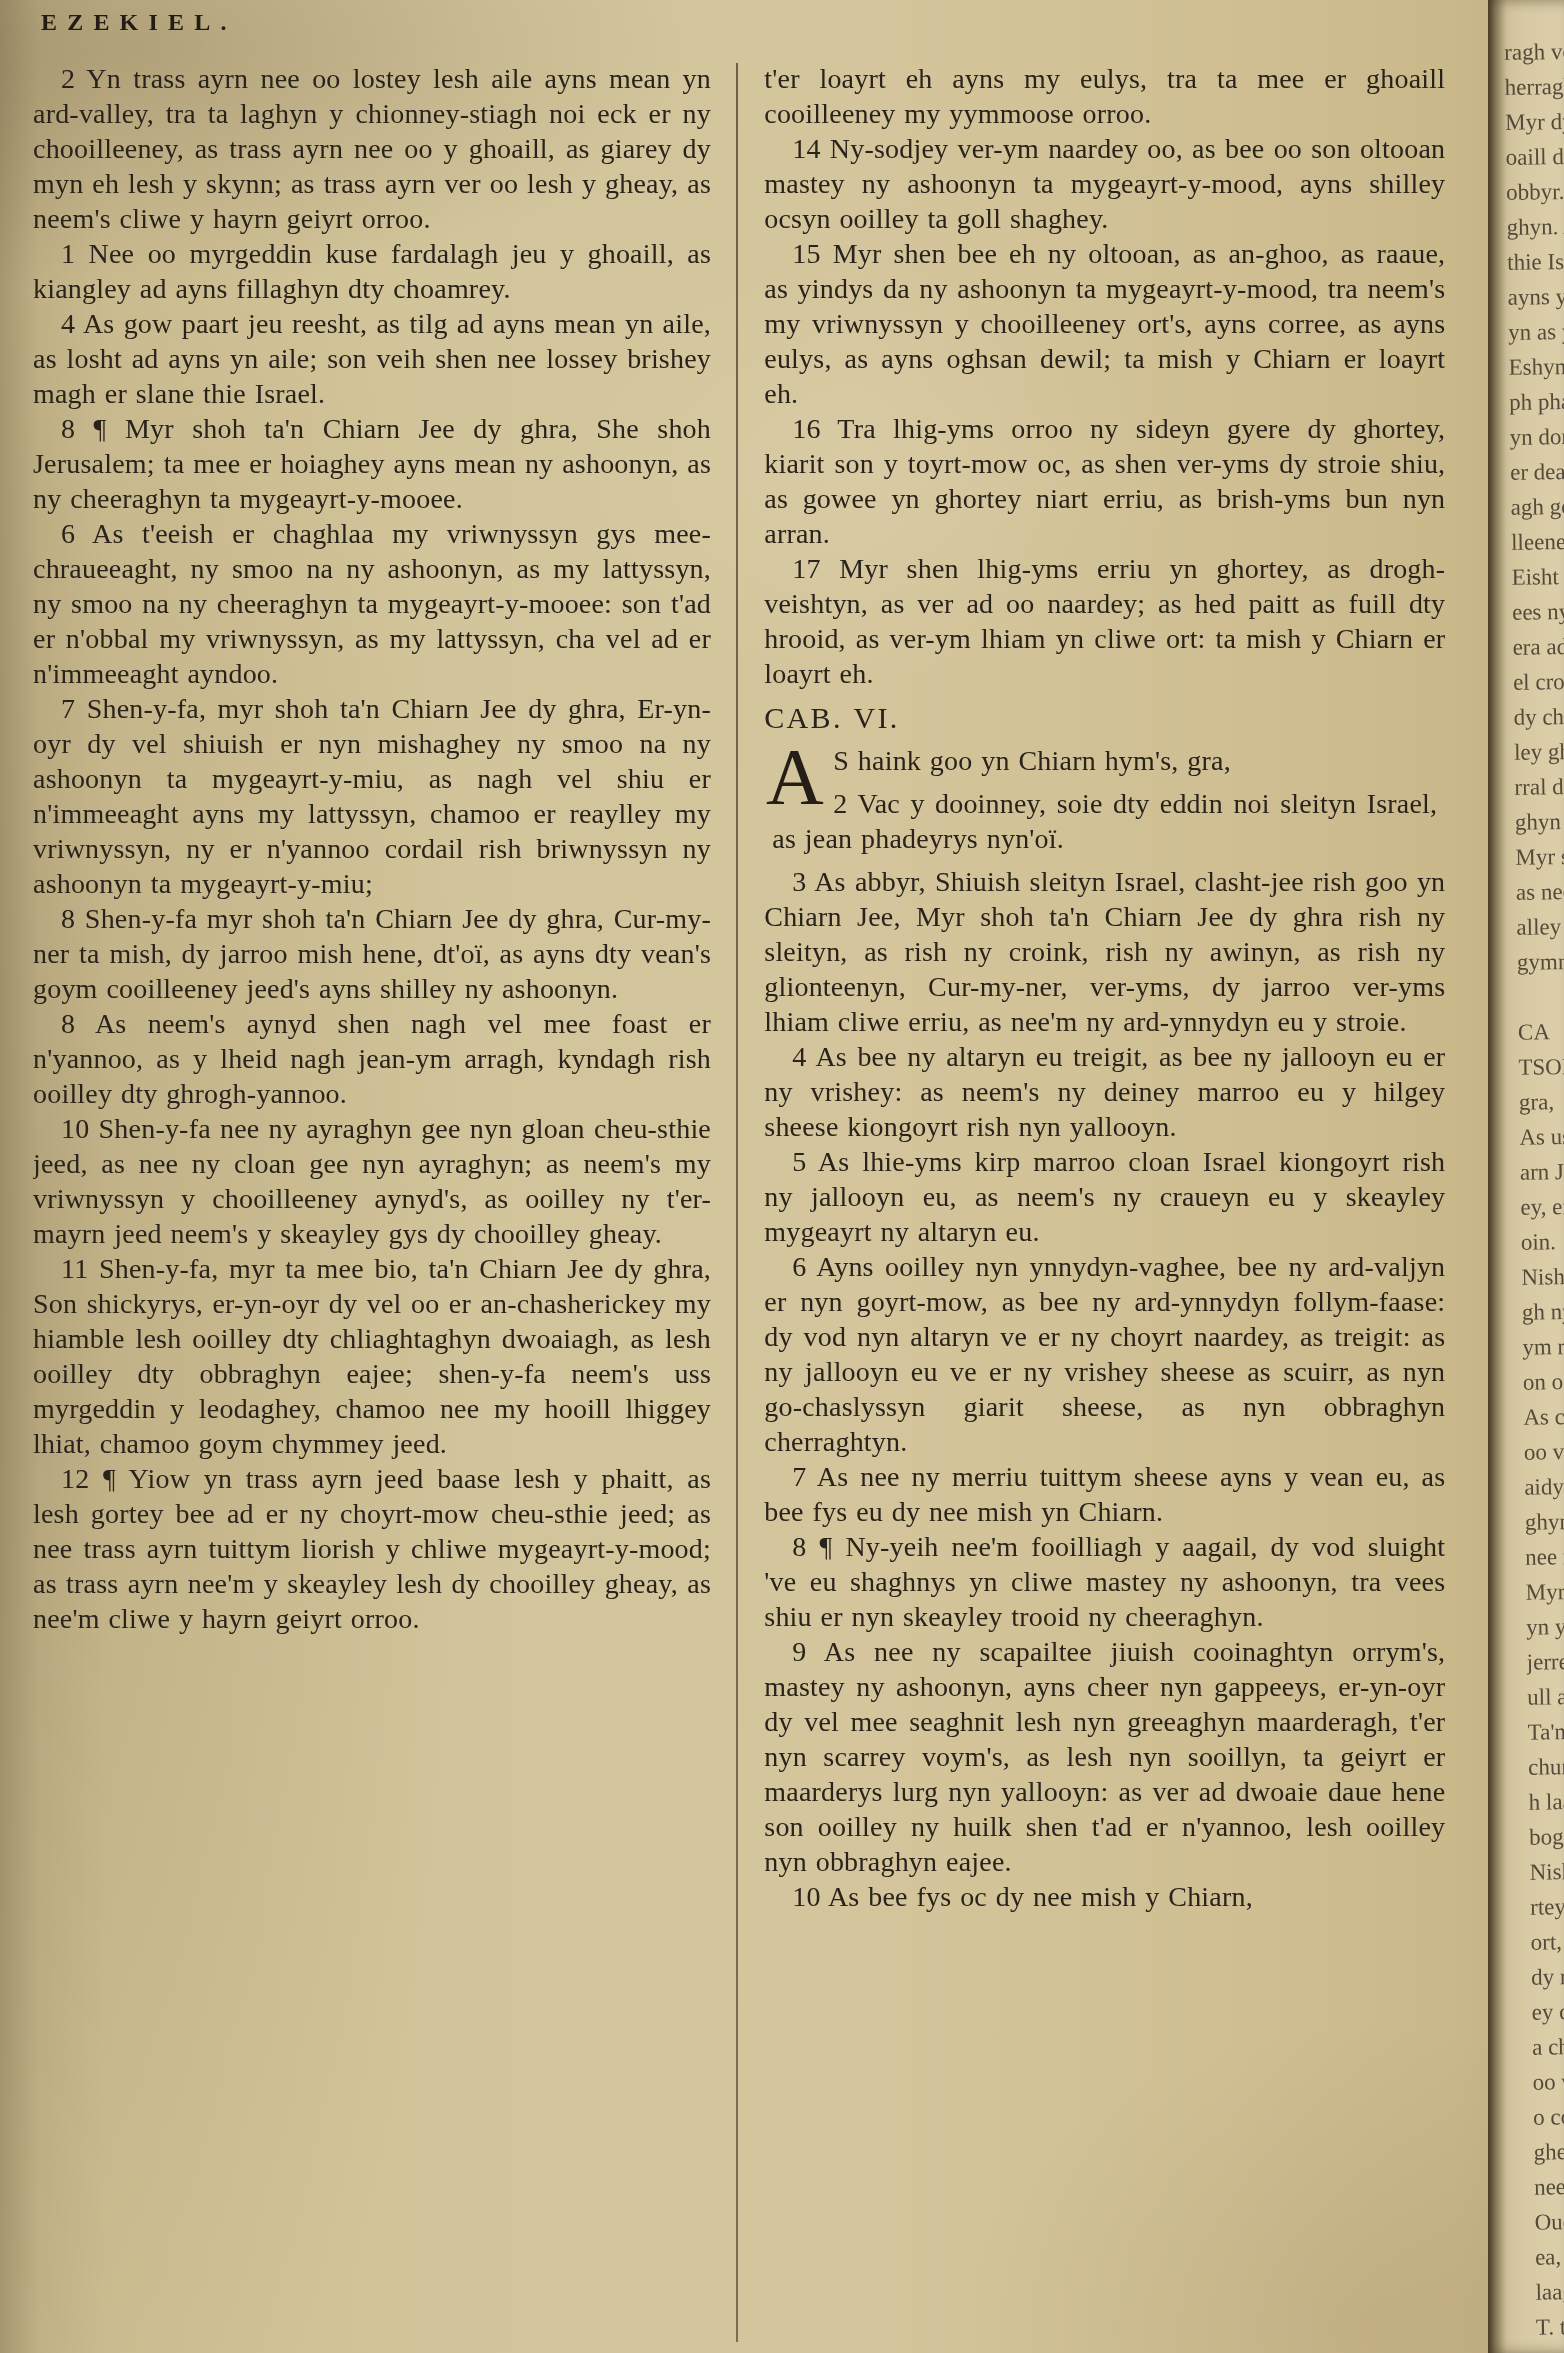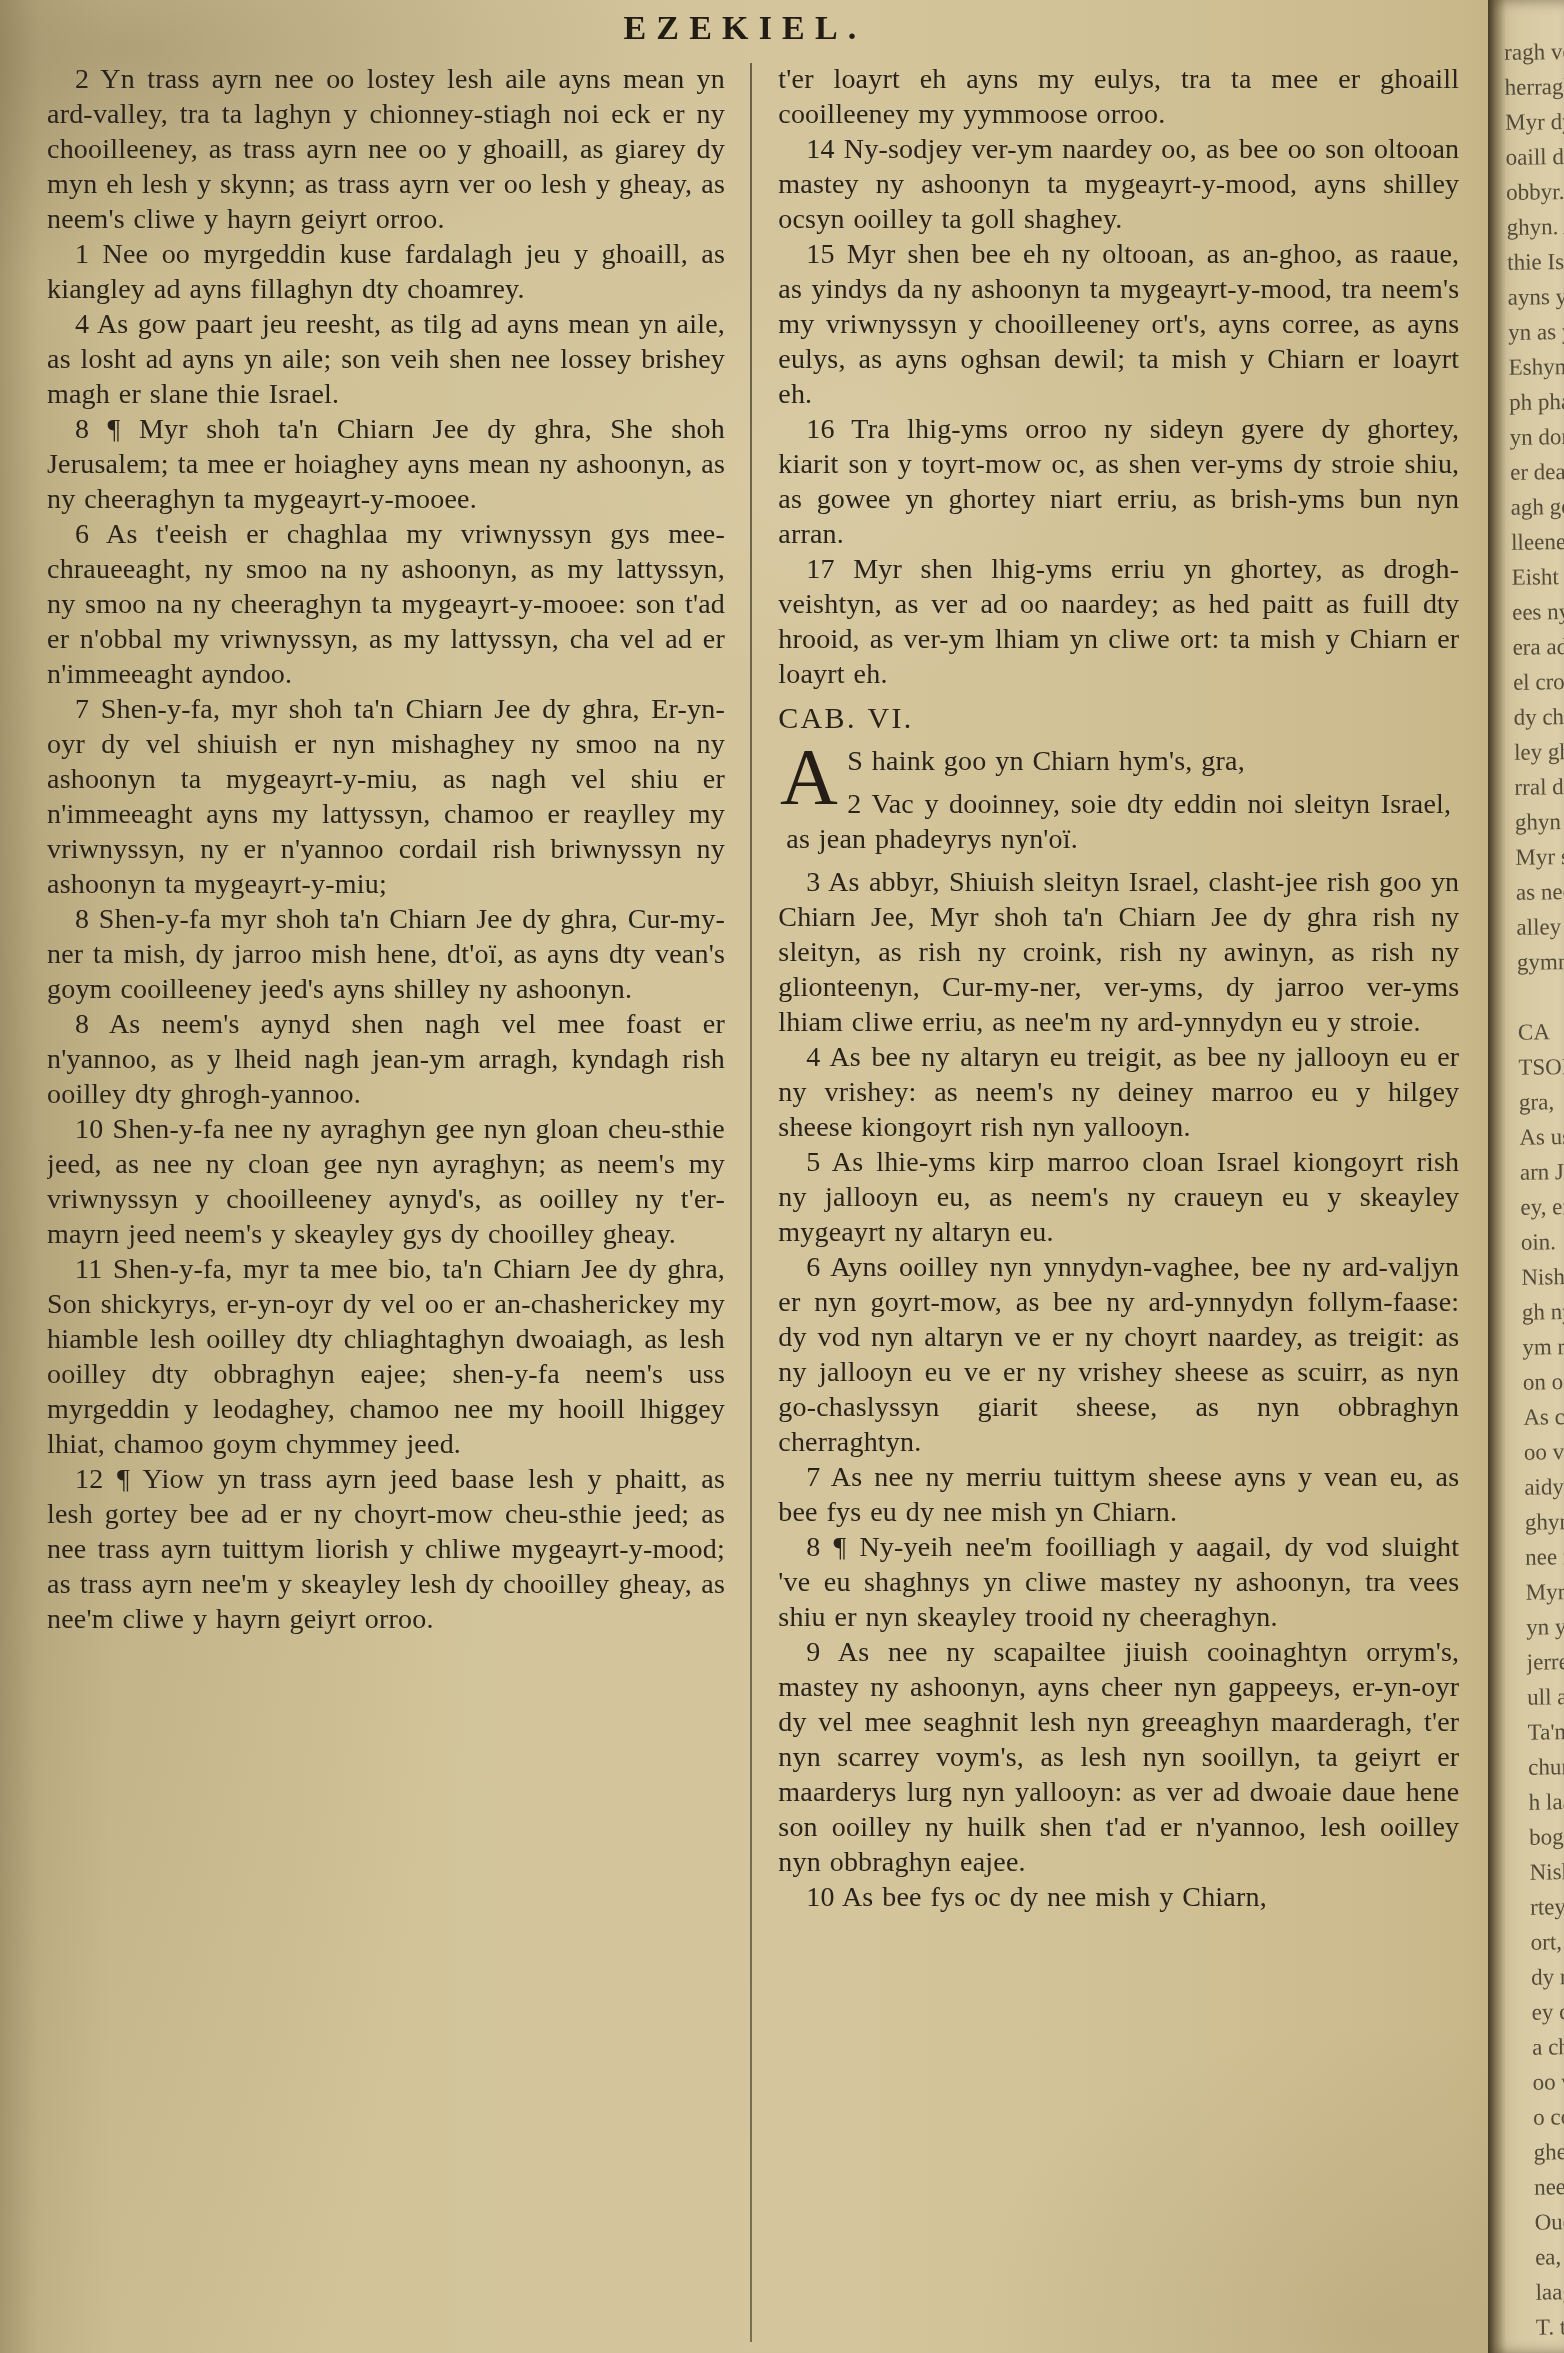--- a/index.html
+++ b/index.html
@@ -19,31 +19,31 @@
       radial-gradient(595px 438px at 88% 99%, rgba(110,88,52,.12), transparent 70%),
       radial-gradient(469px 313px at 55% 20%, rgba(255,250,230,.10), transparent 70%),
       linear-gradient(90deg, #a99a72 0, #c4b58a 2.5%, #cfc094 7%, #d3c59b 30%, #d4c59c 55%, #cfbf93 78%, #c9b88a 93%, #bfae80 100%);
   }
 
   .running-head {
     position: absolute;
     top: 9.4px;
     left: 41px;
     width: 1408px;
-    text-align: center;
-    font-size: 34px;
+    text-align: left;
+    font-size: 24px;
     font-weight: bold;
     letter-spacing: 10.2px;
     color: #221c14;
   }
 
   .columns {
     position: absolute;
     top: 61px;
-    left: 47px;
+    left: 33px;
     width: 1413px;
     height: 2281px;
     display: flex;
   }
 
   .col {
     height: 100%;
     overflow: hidden;
     font-size: 28px;
     line-height: 35px;

